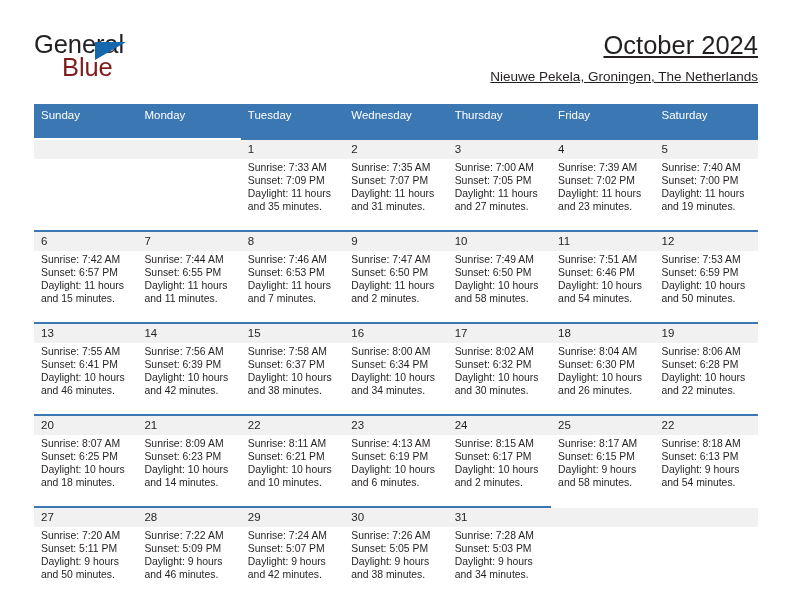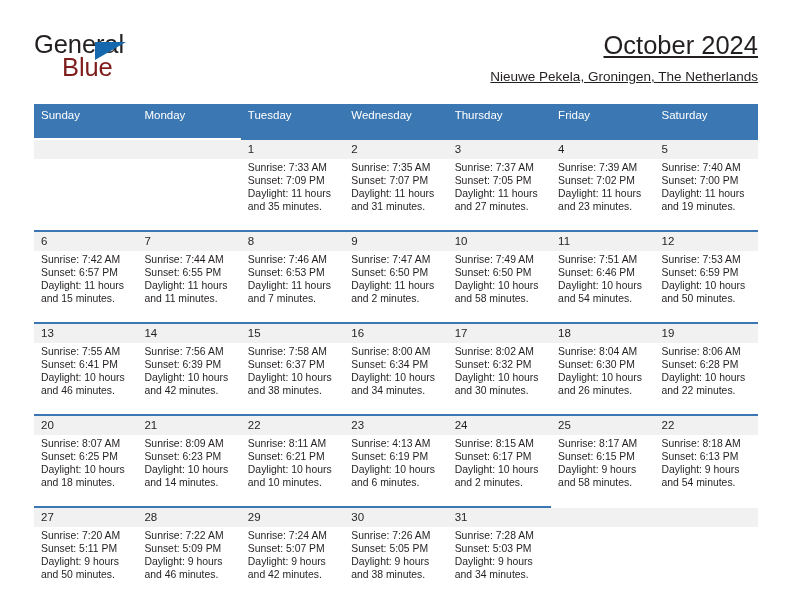--- a/index.html
+++ b/index.html
@@ -219,21 +219,21 @@
               <div class="daylines">
                 <div>Sunrise: 7:35 AM</div>
                 <div>Sunset: 7:07 PM</div>
                 <div>Daylight: 11 hours</div>
                 <div>and 31 minutes.</div>
               </div>
             </td>
             <td>
               <span class="daynum">3</span>
               <div class="daylines">
-                <div>Sunrise: 7:37 AM</div>
+                <div>Sunrise: 7:00 AM</div>
                 <div>Sunset: 7:05 PM</div>
                 <div>Daylight: 11 hours</div>
                 <div>and 27 minutes.</div>
               </div>
             </td>
             <td>
               <span class="daynum">4</span>
               <div class="daylines">
                 <div>Sunrise: 7:39 AM</div>
                 <div>Sunset: 7:02 PM</div>

